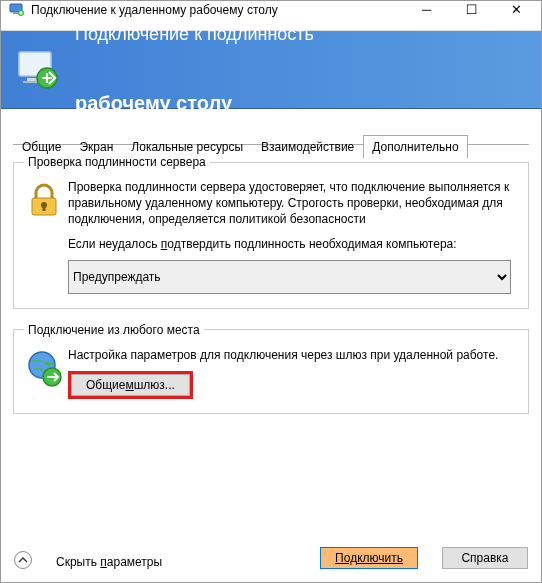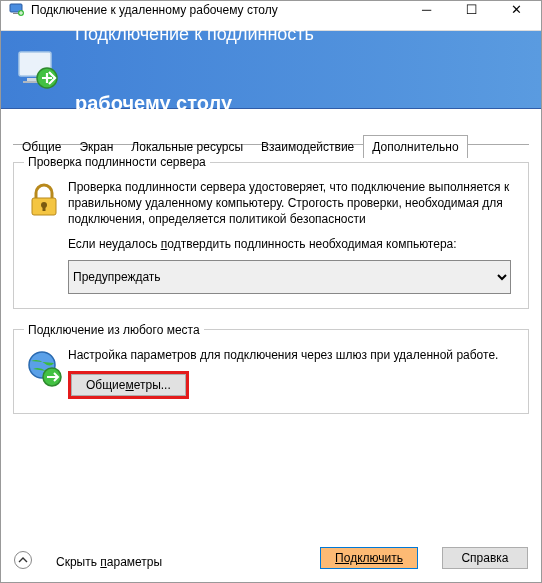--- a/index.html
+++ b/index.html
@@ -184,21 +184,21 @@
             <circle cx="18" cy="16" r="13" fill="#5aa0e8" stroke="#2a6ab0" stroke-width="1.5"></circle>
             <path d="M7 12 Q14 9 20 14 Q26 19 30 14" fill="#3cbb3c" stroke="none"></path>
             <path d="M9 20 Q15 17 22 22" fill="#3cbb3c" stroke="none"></path>
             <circle cx="28" cy="28" r="9" fill="#43c143" stroke="#2e8a2e" stroke-width="1.5"></circle>
             <path d="M23 28 L33 28 M30 24 L34 28 L30 32" fill="none" stroke="#fff" stroke-width="2"></path>
           </svg>
         </div>
         <div class="g-body">
           <p>Настройка параметров для подключения через шлюз при удаленной работе.</p>
           <span class="hl-red">
-            <button class="std"><span>Общие</span><span class="underline-hotkey">м</span><span>етры...</span></button>
+            <button class="std"><span>Общие</span><span class="underline-hotkey">м</span><span>шлюз...</span></button>
           </span>
         </div>
       </div>
     </fieldset>
   </div>
 </div>
 
 <div class="footer">
   <span class="chev">
     <svg width="10" height="10" viewBox="0 0 10 10">

